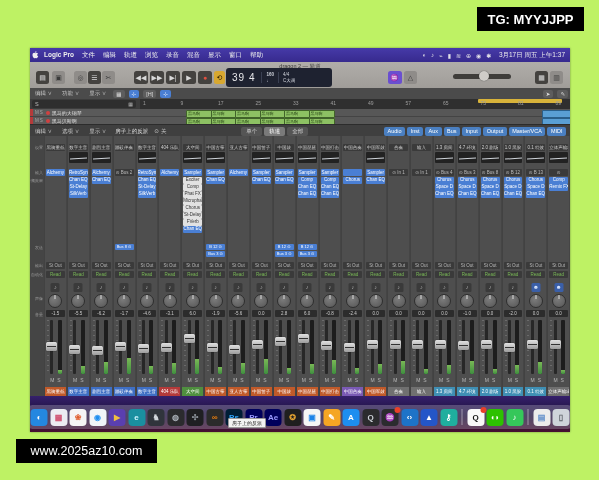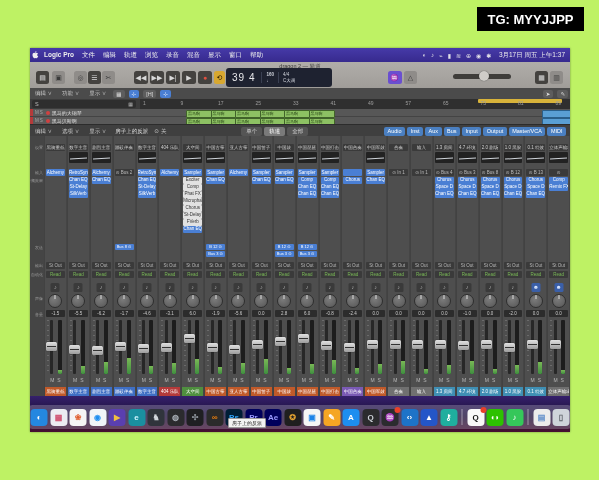--- a/index.html
+++ b/index.html
@@ -97,20 +97,21 @@
   .dicon{position:relative;width:17px;height:17px;border-radius:4px;display:flex;align-items:center;justify-content:center;font-size:8px;font-weight:bold;flex:0 0 17px;}
   .dicon .badge{position:absolute;right:-2px;top:-2px;width:6px;height:6px;border-radius:50%;background:#e8402a;}
   .dsep{width:1px;height:16px;background:rgba(255,255,255,.45);margin:0 2px;flex:0 0 1px;}
 </style>
 </head>
 <body>
 
 <div id="page">
 
   <div id="wm-tr" class="wm">TG: MYYJJPP</div>
+  <div id="wm-bl" class="wm">www.2025az10.com</div>
 
   <div id="screen">
 
     <div id="menubar">
       <span class="apple">
         <svg width="7" height="8" viewBox="0 0 10 12">
             <path fill="#eee" d="M7.5 6.3c0-1.6 1.3-2.3 1.3-2.3S8 2.8 6.6 2.8c-.9 0-1.4.5-1.8.5-.5 0-1-.5-1.8-.5C1.6 2.8.5 4 .5 6c0 2.4 1.8 4.8 2.8 4.8.5 0 .9-.4 1.6-.4s1 .4 1.6.4c1 0 2.3-2.1 2.6-3.1-.9-.4-1.6-.8-1.6-1.4zM5.8 2c.6-.7.5-1.7.5-1.7S5.2.4 4.7 1.1c-.5.6-.5 1.6-.5 1.6s1-.1 1.6-.7z"></path>
           </svg>
       </span>
       <span class="spacer" id="menu-items" style="display:flex;flex:0 1 auto;">

